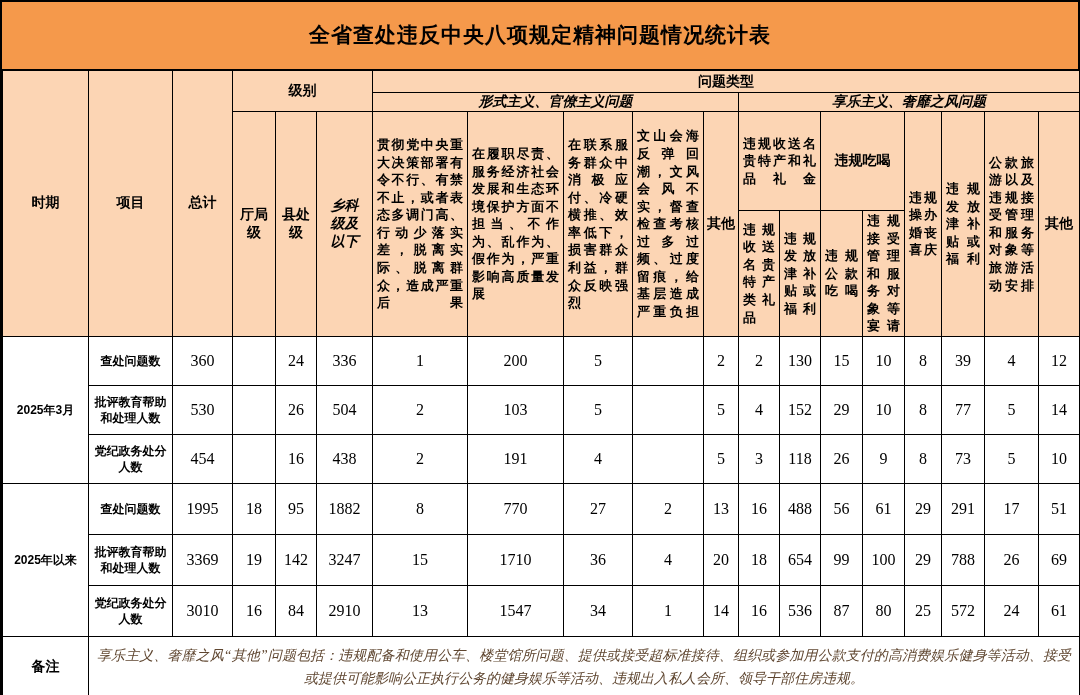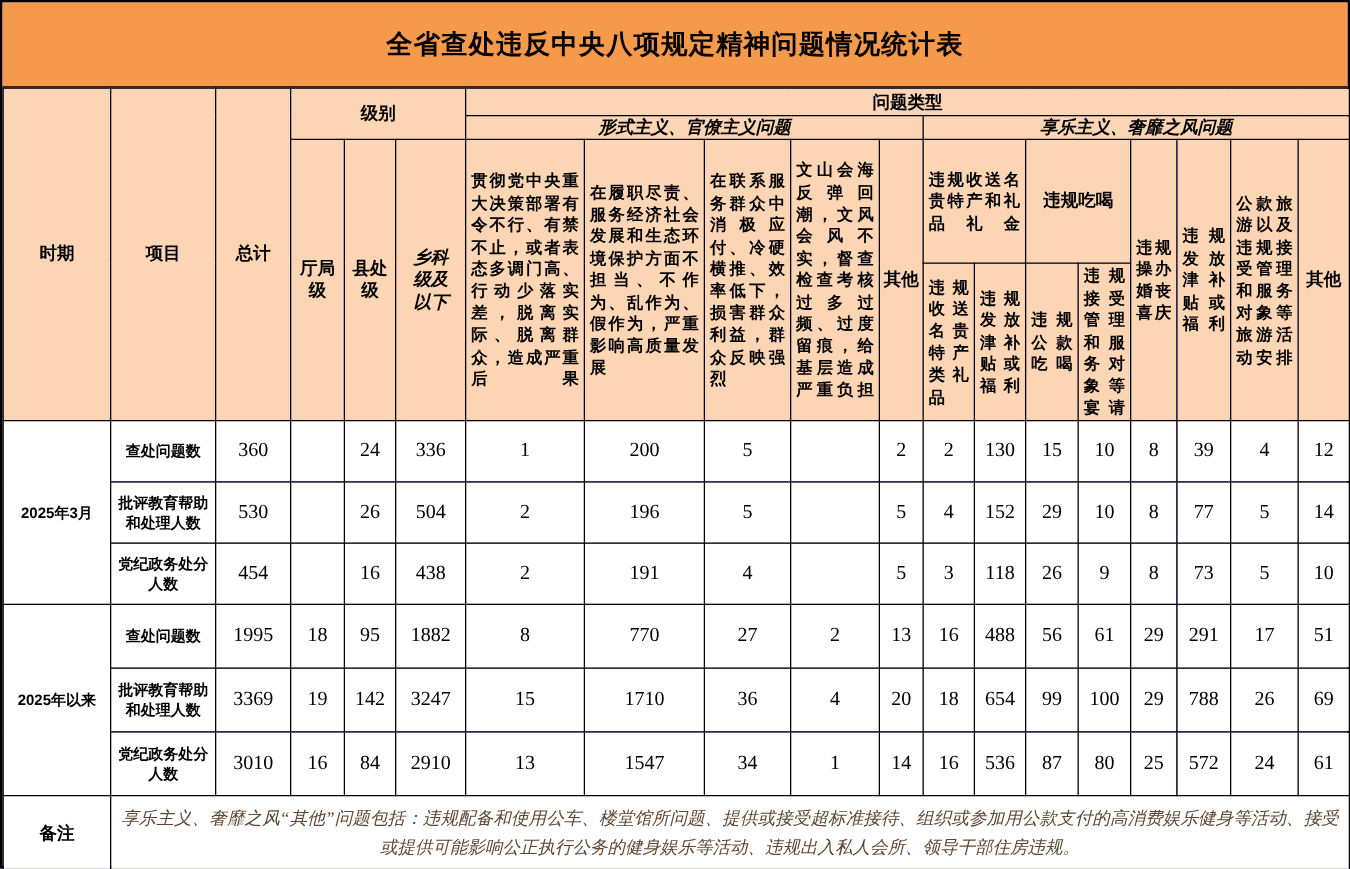--- a/index.html
+++ b/index.html
@@ -133,21 +133,21 @@
           <td class="num">4</td>
           <td class="num">12</td>
         </tr>
         <tr>
           <td class="lbl">批评教育帮助和处理人数</td>
           <td class="num">530</td>
           <td class="num"></td>
           <td class="num">26</td>
           <td class="num">504</td>
           <td class="num">2</td>
-          <td class="num">196</td>
+          <td class="num">103</td>
           <td class="num">5</td>
           <td class="num"></td>
           <td class="num">5</td>
           <td class="num">4</td>
           <td class="num">152</td>
           <td class="num">29</td>
           <td class="num">10</td>
           <td class="num">8</td>
           <td class="num">77</td>
           <td class="num">5</td>

